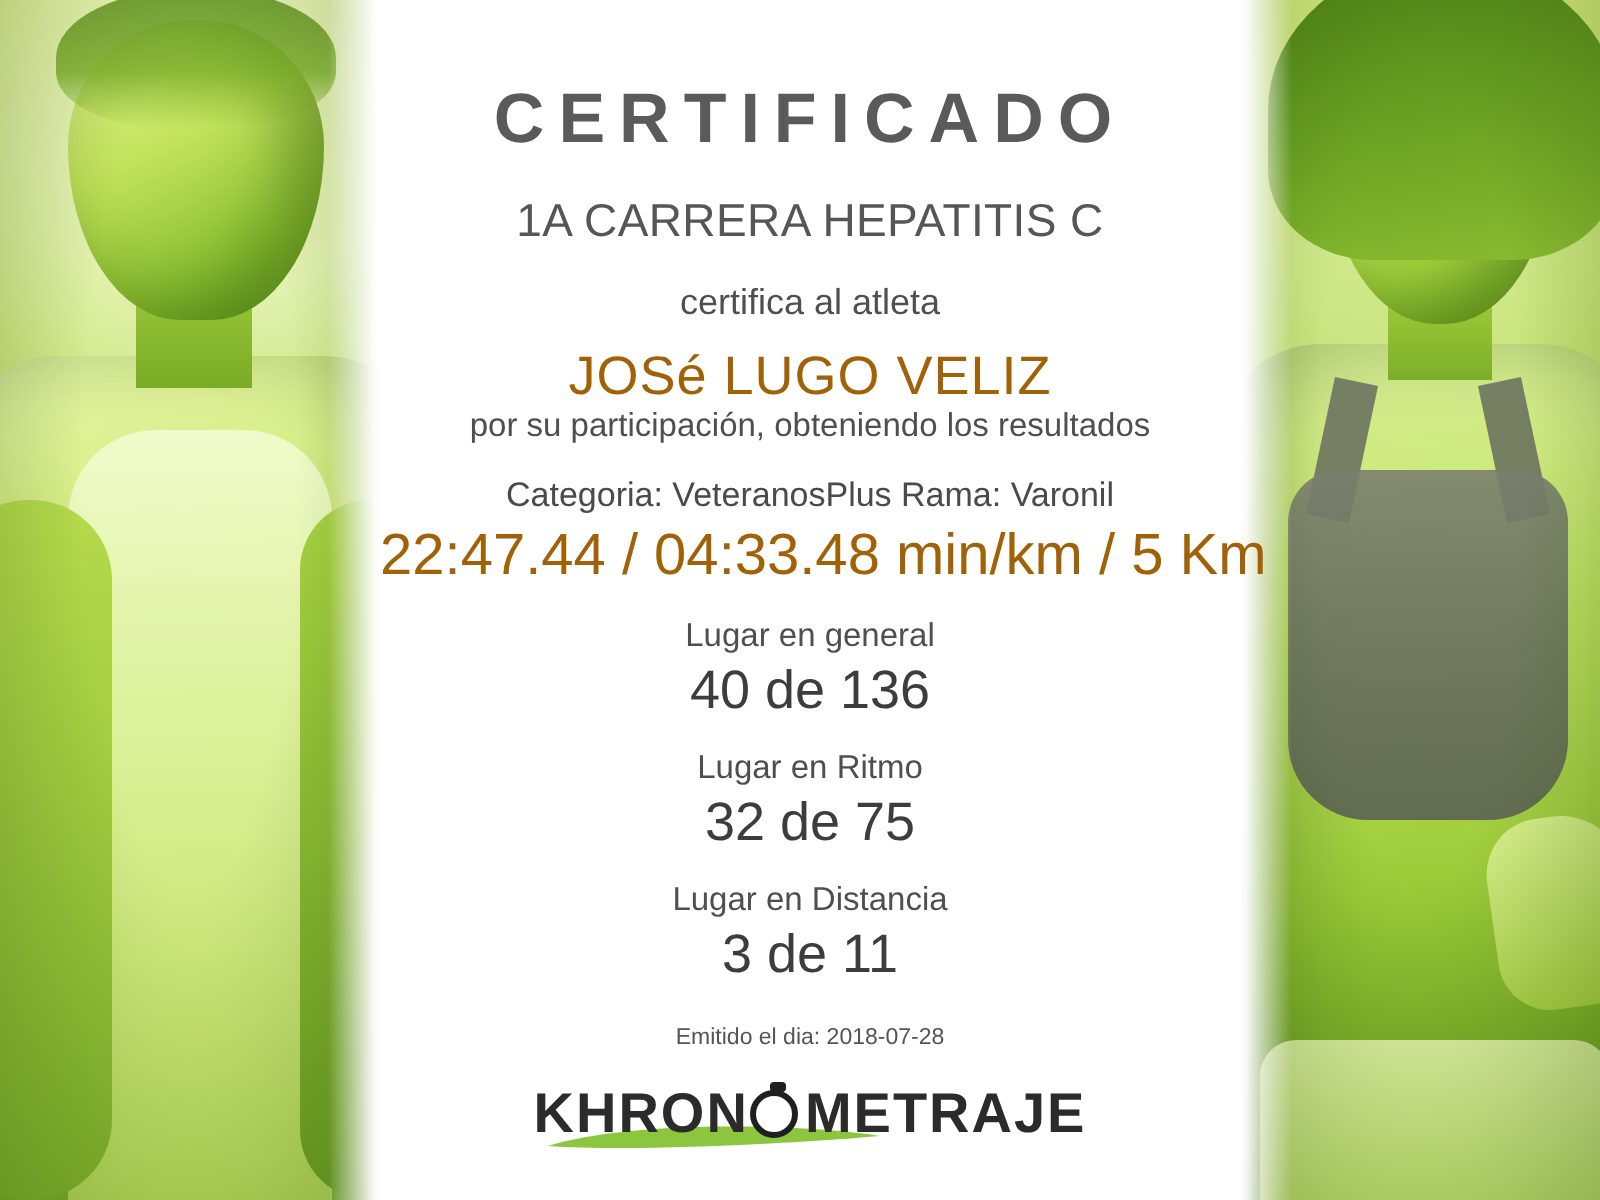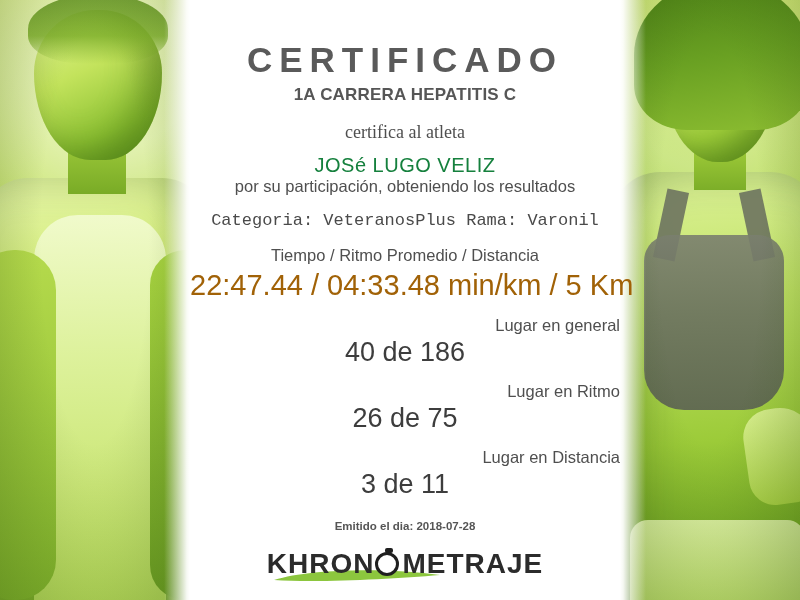--- a/index.html
+++ b/index.html
@@ -244,75 +244,70 @@
 
   .title {
     margin-top: 42px;
     font-size: 35px;
     font-weight: bold;
     letter-spacing: 7px;
     color: #5a5a5a;
     line-height: 1;
   }
   .subtitle {
-    margin-top: 8px;
-    font-size: 17px;
+    margin-top: 20px;
+    font-size: 23px;
     letter-spacing: 0.2px;
     color: #565656;
-    font-weight: bold;
   }
   .certifies {
     margin-top: 17px;
     font-size: 18px;
     color: #4f4f4f;
-    font-family: Liberation Serif, serif;
   }
   .athlete {
     margin-top: 11px;
-    font-size: 20px;
-    color: #15803d;
+    font-size: 27px;
+    color: #a16207;
     letter-spacing: 0.5px;
   }
   .participation {
     font-size: 16.5px;
     color: #4f4f4f;
   }
   .category {
     margin-top: 15px;
     font-size: 17px;
     color: #4a4a4a;
-    font-family: Liberation Mono, monospace;
   }
   .metrics-label {
     margin-top: 16px;
     font-size: 16.5px;
     color: #4f4f4f;
   }
   .metrics-value {
     margin-top: 4px;
     font-size: 29px;
     color: #a16207;
     white-space: nowrap;
   }
   .rank-label {
     margin-top: 14px;
     font-size: 16.5px;
     color: #4f4f4f;
-    text-align: right;
   }
   .rank-value {
     margin-top: 2px;
     font-size: 27px;
     color: #3d3d3d;
   }
   .issued {
     margin-top: 20px;
     font-size: 11.5px;
     color: #555555;
-    font-weight: bold;
   }
 
   
   .logo {
     margin-top: 16px;
     position: relative;
     display: inline-block;
     height: 40px;
   }
   .logo-text {
@@ -401,28 +396,27 @@
     <div class="subtitle">1A CARRERA HEPATITIS C</div>
 
     <div class="certifies">certifica al atleta</div>
 
     <div class="athlete">JOSé  LUGO VELIZ</div>
 
     <div class="participation">por su participación, obteniendo los resultados</div>
 
     <div class="category">Categoria: VeteranosPlus Rama: Varonil</div>
 
-    <div class="metrics-label">Tiempo / Ritmo Promedio / Distancia</div>
     <div class="metrics-value">22:47.44 / 04:33.48 min/km / 5 Km</div>
 
     <div class="rank-label">Lugar en general</div>
-    <div class="rank-value">40 de 186</div>
+    <div class="rank-value">40 de 136</div>
 
     <div class="rank-label">Lugar en Ritmo</div>
-    <div class="rank-value">26 de 75</div>
+    <div class="rank-value">32 de 75</div>
 
     <div class="rank-label">Lugar en Distancia</div>
     <div class="rank-value">3 de 11</div>
 
     <div class="issued">Emitido el dia: 2018-07-28</div>
 
     <div class="logo">
       <svg class="logo-swoosh" viewBox="0 0 170 18">
         <path d="M2 14 C 40 2, 120 2, 168 9 C 120 13, 45 17, 2 14 Z" fill="#8cc63e"></path>
       </svg>

